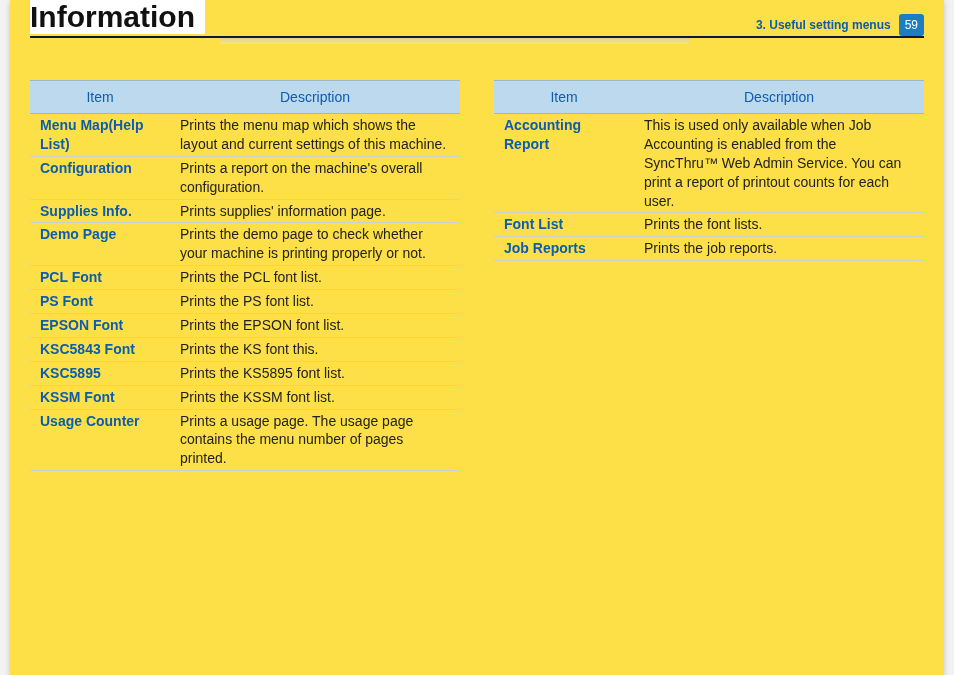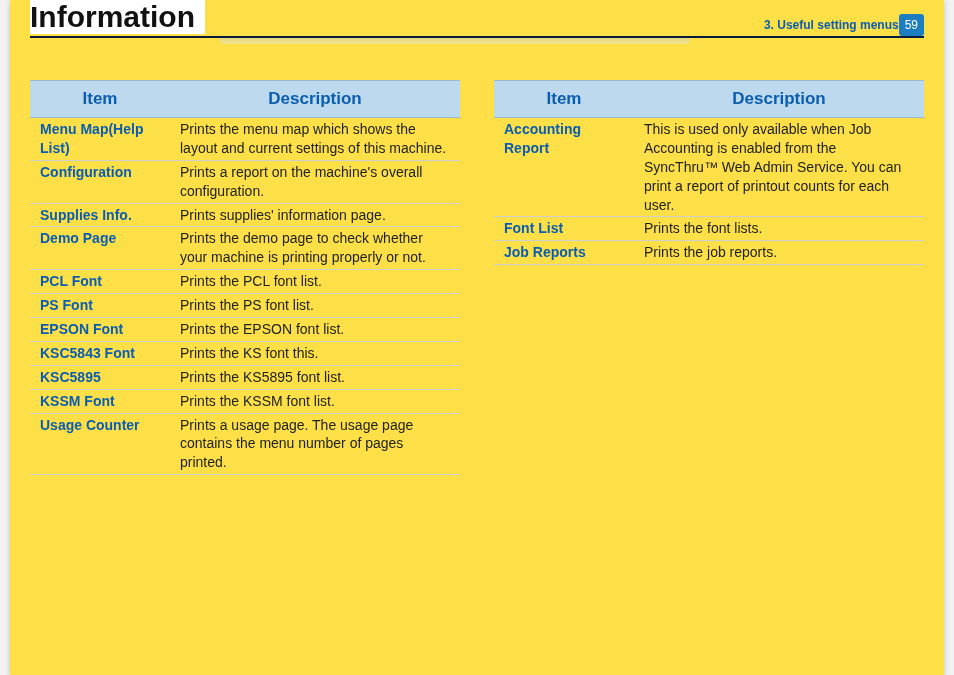--- a/index.html
+++ b/index.html
@@ -37,20 +37,21 @@
     color: #111;
     background: #fff;
     padding-right: 10px;
   }
   .breadcrumb {
     position: absolute;
     right: 20px;
     top: 14px;
     display: flex;
     align-items: center;
+    gap: 8px;
   }
   .breadcrumb-text {
     font-size: 12px;
     font-weight: 700;
     color: #0b5db0;
   }
   .page-badge {
     background: #1c7dc0;
     color: #fff;
     font-size: 12px;
@@ -80,22 +81,22 @@
   }
   .col { flex: 1; }
   table {
     width: 100%;
     border-collapse: collapse;
     table-layout: fixed;
   }
   th {
     background: #bcd9ee;
     color: #0b5db0;
-    font-weight: 700;
-    font-size: 17px;
+    font-weight: 400;
+    font-size: 14px;
     padding: 8px 10px;
     border-top: 1px solid #9ab9cf;
     border-bottom: 1px solid #9ab9cf;
     text-align: center;
   }
   td {
     padding: 2px 10px;
     font-size: 14px;
     color: #222;
     border-top: 1px solid #cfcfcf;

